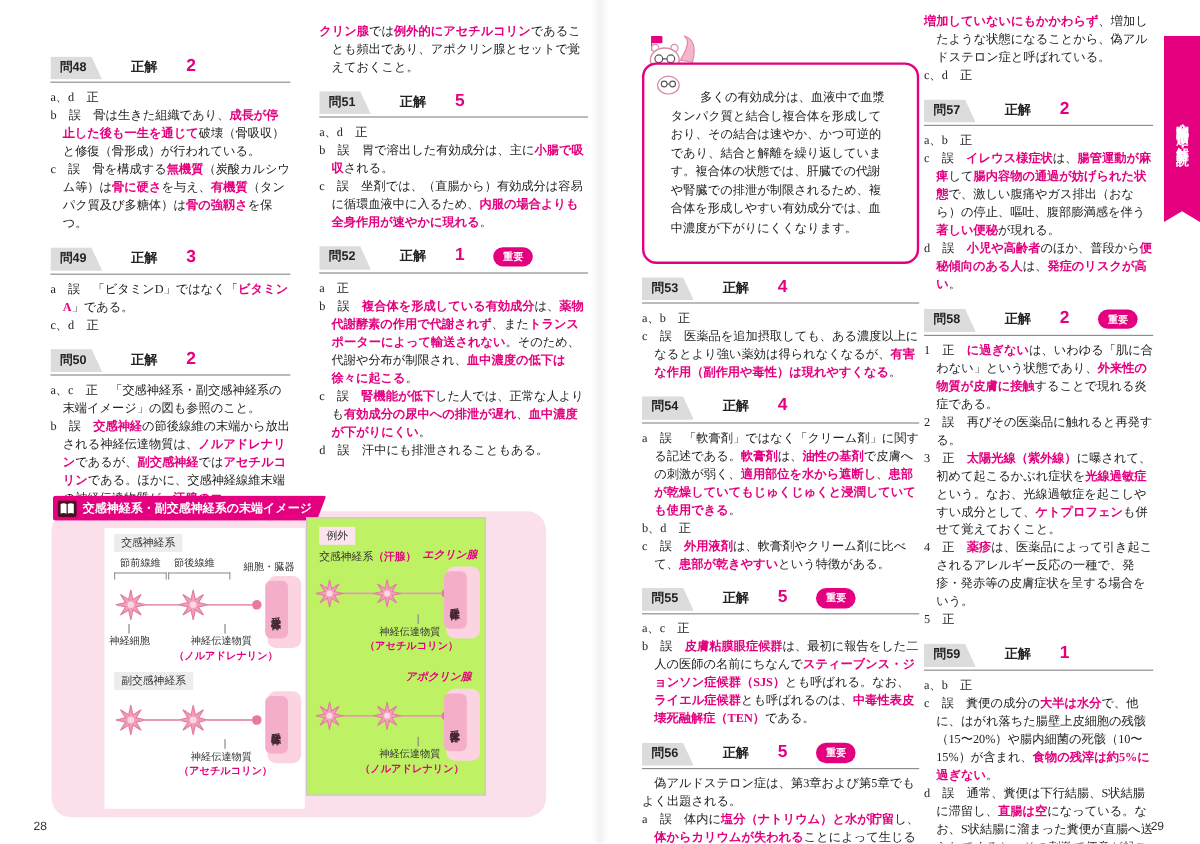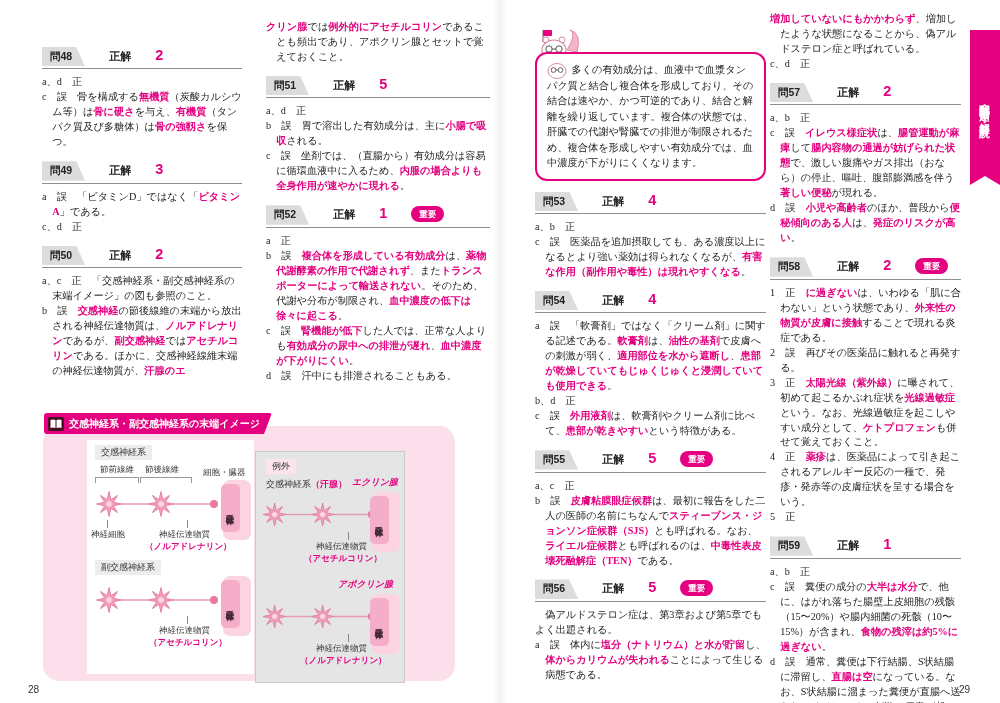--- a/index.html
+++ b/index.html
@@ -16,31 +16,31 @@
         padding:2px 13px 2px 8px;clip-path:polygon(0 0,calc(100% - 9px) 0,100% 100%,0 100%);}
   .qlab{font-weight:bold;font-size:11px;color:#222;}
   .qnum{color:#e4007f;font-weight:bold;font-size:14.5px;}
   .imp{background:#e4007f;color:#fff;font-size:8.5px;font-weight:bold;border-radius:9px;
        padding:2px 8px;align-self:center;}
   
   #col3{padding-top:0;}
   .mascot{position:absolute;left:2px;top:16px;}
   .notebox{position:relative;border:2px solid #e4007f;border-radius:12px;background:#fff;
            margin:40px 0 0 0;padding:8px 10px 8px 10px;}
-  .notetext{margin:0;font-size:10.2px;line-height:1.52;color:#222;text-indent:2.4em;
+  .notetext{margin:12px;font-size:10.2px;line-height:1.52;color:#222;text-indent:2.4em;
             font-family:"Liberation Serif","DejaVu Serif",serif;}
   .noteface{position:absolute;left:10px;top:8px;}
   
   .diagram{position:absolute;left:40px;top:413px;width:418px;height:282px;}
   .dg-pink{position:absolute;left:3px;top:13px;width:412px;height:255px;background:#fbdfeb;border-radius:16px;}
   .dg-banner{position:absolute;left:4px;top:0;height:21px;display:flex;align-items:center;gap:5px;
              background:#e4007f;color:#fff;font-size:10px;font-weight:bold;border-radius:3px;
              padding:0 12px 0 4px;clip-path:polygon(0 0,100% 0,calc(100% - 8px) 100%,0 100%);}
   .dg-left{position:absolute;left:47px;top:27px;width:167px;height:234px;background:#fff;}
-  .dg-ex{position:absolute;left:215px;top:38px;width:148px;height:230px;background:#e5e5e5;border:1px solid #c9c9c9;}
+  .dg-ex{position:absolute;left:215px;top:18px;width:148px;height:230px;background:#bef264;border:1px solid #c9c9c9;}
   .dg-tag{position:absolute;background:#ededed;color:#333;font-size:9px;padding:1px 6px;white-space:nowrap;}
   .dg-lbl{position:absolute;font-size:8.5px;color:#333;white-space:nowrap;}
   .dg-nt{position:absolute;font-size:8.5px;color:#333;white-space:nowrap;}
   .dg-ntname{position:absolute;font-size:8.5px;color:#e4007f;font-weight:bold;white-space:nowrap;}
   .dg-gland{position:absolute;font-size:9px;color:#e4007f;font-weight:bold;white-space:nowrap;font-style:italic;}
   .bracket{position:absolute;height:5px;border:1px solid #9a9a9a;border-bottom:none;}
   .organ{position:absolute;width:28px;height:60px;background:#fbd3e1;border-radius:7px;}
   .receptor{position:absolute;width:19px;height:48px;background:#f5aec9;border-radius:5px;
             display:flex;align-items:center;justify-content:center;}
   .vtext{writing-mode:vertical-rl;font-size:8.5px;font-weight:bold;color:#40252f;letter-spacing:1px;}
@@ -77,20 +77,21 @@
 <div class="gutter"></div>
 
 <div class="col" id="col1" style="left:42px;top:36px;width:200px">
   <div>
       <div class="qhead">
         <span class="qtab">問48</span>
         <span class="qlab">正解</span>
         <span class="qnum">2</span>
       </div>
       <p class="para">a、d　正</p>
+      <p class="para">b　誤　骨は生きた組織であり、<span class="hl">成長が停止した後も一生を通じて</span>破壊（骨吸収）と修復（骨形成）が行われている。</p>
       <p class="para">c　誤　骨を構成する<span class="hl">無機質</span>（炭酸カルシウム等）は<span class="hl">骨に硬さ</span>を与え、<span class="hl">有機質</span>（タンパク質及び多糖体）は<span class="hl">骨の強靱さ</span>を保つ。</p>
       <div class="qhead">
         <span class="qtab">問49</span>
         <span class="qlab">正解</span>
         <span class="qnum">3</span>
       </div>
       <p class="para">a　誤　「ビタミンD」ではなく「<span class="hl">ビタミンA</span>」である。</p>
       <p class="para">c、d　正</p>
       <div class="qhead">
         <span class="qtab">問50</span>

